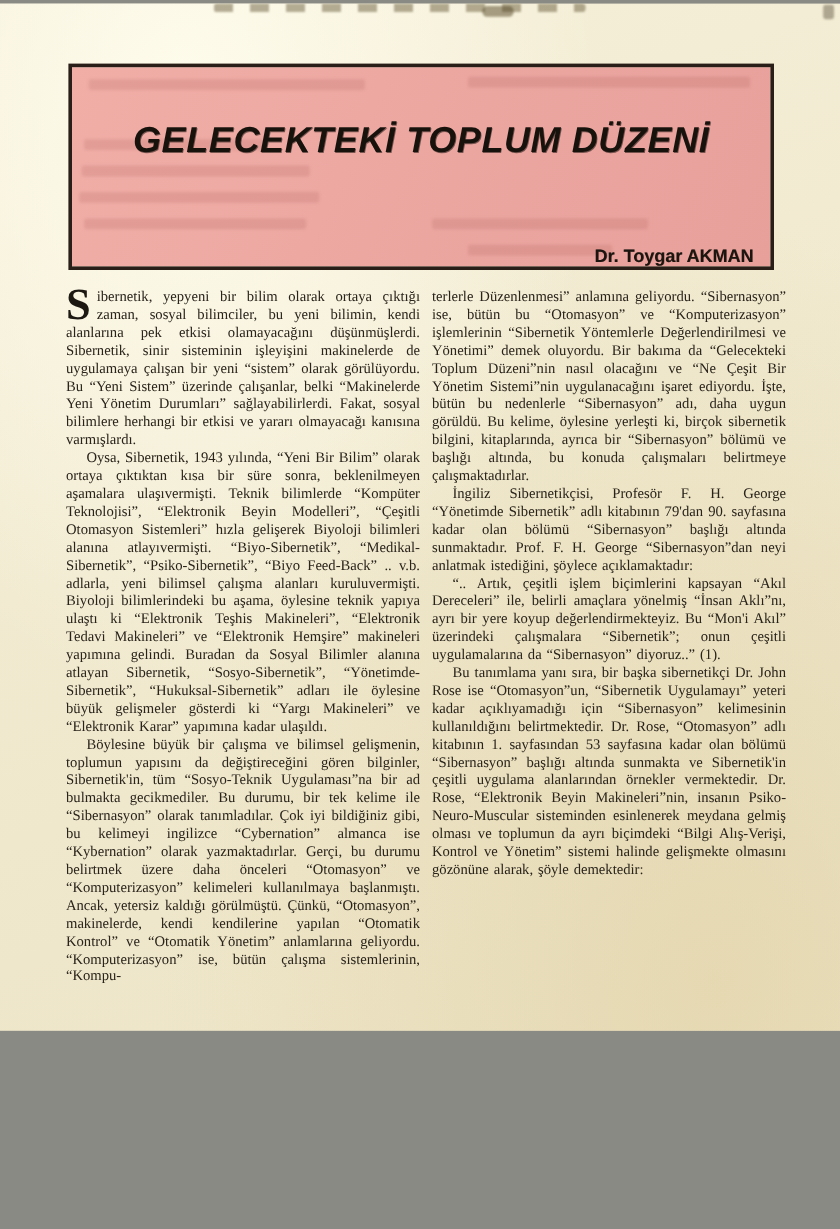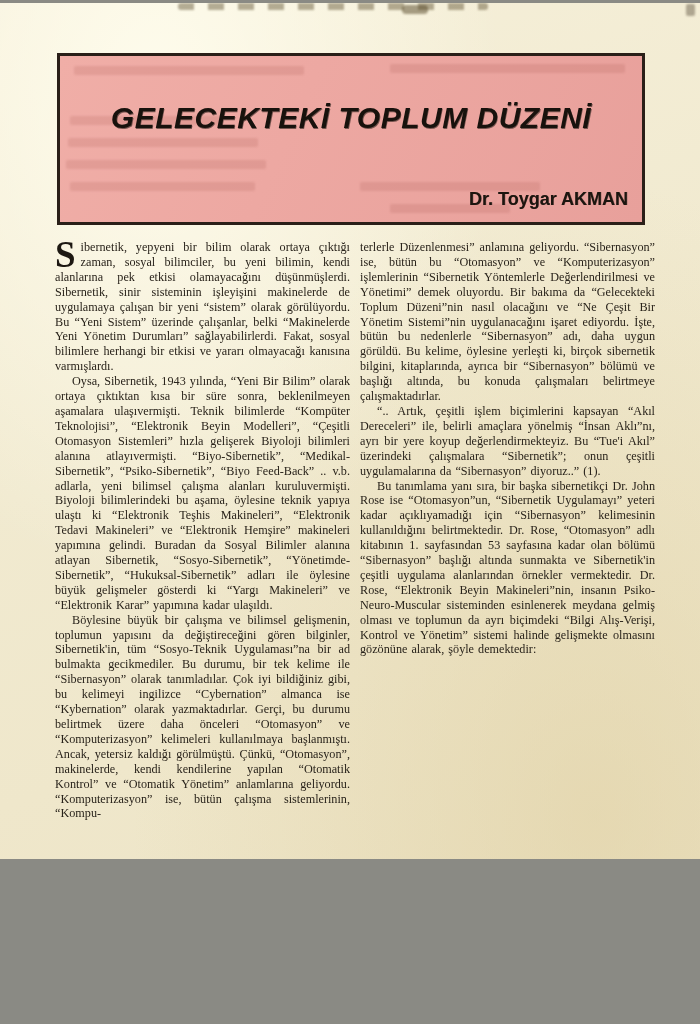--- a/index.html
+++ b/index.html
@@ -47,23 +47,23 @@
     position:relative;margin:0;padding-top:44px;
     text-align:center;
     font-family:"Liberation Sans", sans-serif;
     font-style:italic;font-weight:bold;
     font-size:30px;line-height:35px;letter-spacing:0.5px;
     color:#18120d;
     text-shadow:0.6px 0.6px 0 rgba(24,18,13,0.55);
   }
   .title-box h1 span{display:block;}
   .author{
-    position:absolute;right:14px;bottom:12px;
+    position:absolute;right:14px;bottom:0;
     font-family:"Liberation Sans", sans-serif;
-    font-weight:bold;font-size:18px;color:#1c150f;
+    font-weight:bold;font-size:15px;color:#1c150f;
     text-shadow:0.4px 0.4px 0 rgba(28,21,15,0.5);
   }
 
   
   .columns{
     position:absolute;left:55px;top:237px;width:600px;height:782px;
     display:flex;gap:10px;
   }
   .col{
     width:295px;height:782px;overflow:hidden;
@@ -113,20 +113,21 @@
   </div>
 
   <div class="columns">
     <div class="col">
       <p class="first"><span class="dropcap">S</span><span>ibernetik, yepyeni bir bilim olarak ortaya çıktığı zaman, sosyal bilimciler, bu yeni bilimin, kendi alanlarına pek etkisi olamayacağını düşünmüşlerdi. Sibernetik, sinir sisteminin işleyişini makinelerde de uygulamaya çalışan bir yeni “sistem” olarak görülüyordu. Bu “Yeni Sistem” üzerinde çalışanlar, belki “Makinelerde Yeni Yönetim Durumları” sağlayabilirlerdi. Fakat, sosyal bilimlere herhangi bir etkisi ve yararı olmayacağı kanısına varmışlardı.</span></p>
       <p>Oysa, Sibernetik, 1943 yılında, “Yeni Bir Bilim” olarak ortaya çıktıktan kısa bir süre sonra, beklenilmeyen aşamalara ulaşıvermişti. Teknik bilimlerde “Kompüter Teknolojisi”, “Elektronik Beyin Modelleri”, “Çeşitli Otomasyon Sistemleri” hızla gelişerek Biyoloji bilimleri alanına atlayıvermişti. “Biyo-Sibernetik”, “Medikal-Sibernetik”, “Psiko-Sibernetik”, “Biyo Feed-Back” .. v.b. adlarla, yeni bilimsel çalışma alanları kuruluvermişti. Biyoloji bilimlerindeki bu aşama, öylesine teknik yapıya ulaştı ki “Elektronik Teşhis Makineleri”, “Elektronik Tedavi Makineleri” ve “Elektronik Hemşire” makineleri yapımına gelindi. Buradan da Sosyal Bilimler alanına atlayan Sibernetik, “Sosyo-Sibernetik”, “Yönetimde-Sibernetik”, “Hukuksal-Sibernetik” adları ile öylesine büyük gelişmeler gösterdi ki “Yargı Makineleri” ve “Elektronik Karar” yapımına kadar ulaşıldı.</p>
       <p>Böylesine büyük bir çalışma ve bilimsel gelişmenin, toplumun yapısını da değiştireceğini gören bilginler, Sibernetik'in, tüm “Sosyo-Teknik Uygulaması”na bir ad bulmakta gecikmediler. Bu durumu, bir tek kelime ile “Sibernasyon” olarak tanımladılar. Çok iyi bildiğiniz gibi, bu kelimeyi ingilizce “Cybernation” almanca ise “Kybernation” olarak yazmaktadırlar. Gerçi, bu durumu belirtmek üzere daha önceleri “Otomasyon” ve “Komputerizasyon” kelimeleri kullanılmaya başlanmıştı. Ancak, yetersiz kaldığı görülmüştü. Çünkü, “Otomasyon”, makinelerde, kendi kendilerine yapılan “Otomatik Kontrol” ve “Otomatik Yönetim” anlamlarına geliyordu. “Komputerizasyon” ise, bütün çalışma sistemlerinin, “Kompu-</p>
     </div>
     <div class="col">
       <p class="first">terlerle Düzenlenmesi” anlamına geliyordu. “Sibernasyon” ise, bütün bu “Otomasyon” ve “Komputerizasyon” işlemlerinin “Sibernetik Yöntemlerle Değerlendirilmesi ve Yönetimi” demek oluyordu. Bir bakıma da “Gelecekteki Toplum Düzeni”nin nasıl olacağını ve “Ne Çeşit Bir Yönetim Sistemi”nin uygulanacağını işaret ediyordu. İşte, bütün bu nedenlerle “Sibernasyon” adı, daha uygun görüldü. Bu kelime, öylesine yerleşti ki, birçok sibernetik bilgini, kitaplarında, ayrıca bir “Sibernasyon” bölümü ve başlığı altında, bu konuda çalışmaları belirtmeye çalışmaktadırlar.</p>
-      <p>“.. Artık, çeşitli işlem biçimlerini kapsayan “Akıl Dereceleri” ile, belirli amaçlara yönelmiş “İnsan Aklı”nı, ayrı bir yere koyup değerlendirmekteyiz. Bu “Tue'i Akıl” üzerindeki çalışmalara “Sibernetik”; onun çeşitli uygulamalarına da “Sibernasyon” diyoruz..” (1).</p>
+      <p>İngiliz Sibernetikçisi, Profesör F. H. George “Yönetimde Sibernetik” adlı kitabının 79'dan 90. sayfasına kadar olan bölümü “Sibernasyon” başlığı altında sunmaktadır. Prof. F. H. George “Sibernasyon”dan neyi anlatmak istediğini, şöylece açıklamaktadır:</p>
+      <p>“.. Artık, çeşitli işlem biçimlerini kapsayan “Akıl Dereceleri” ile, belirli amaçlara yönelmiş “İnsan Aklı”nı, ayrı bir yere koyup değerlendirmekteyiz. Bu “Mon'i Akıl” üzerindeki çalışmalara “Sibernetik”; onun çeşitli uygulamalarına da “Sibernasyon” diyoruz..” (1).</p>
       <p>Bu tanımlama yanı sıra, bir başka sibernetikçi Dr. John Rose ise “Otomasyon”un, “Sibernetik Uygulamayı” yeteri kadar açıklıyamadığı için “Sibernasyon” kelimesinin kullanıldığını belirtmektedir. Dr. Rose, “Otomasyon” adlı kitabının 1. sayfasından 53 sayfasına kadar olan bölümü “Sibernasyon” başlığı altında sunmakta ve Sibernetik'in çeşitli uygulama alanlarından örnekler vermektedir. Dr. Rose, “Elektronik Beyin Makineleri”nin, insanın Psiko-Neuro-Muscular sisteminden esinlenerek meydana gelmiş olması ve toplumun da ayrı biçimdeki “Bilgi Alış-Verişi, Kontrol ve Yönetim” sistemi halinde gelişmekte olmasını gözönüne alarak, şöyle demektedir:</p>
     </div>
   </div>
 
   <div class="page-number">1</div>
 
 </div>
 
 </body></html>

